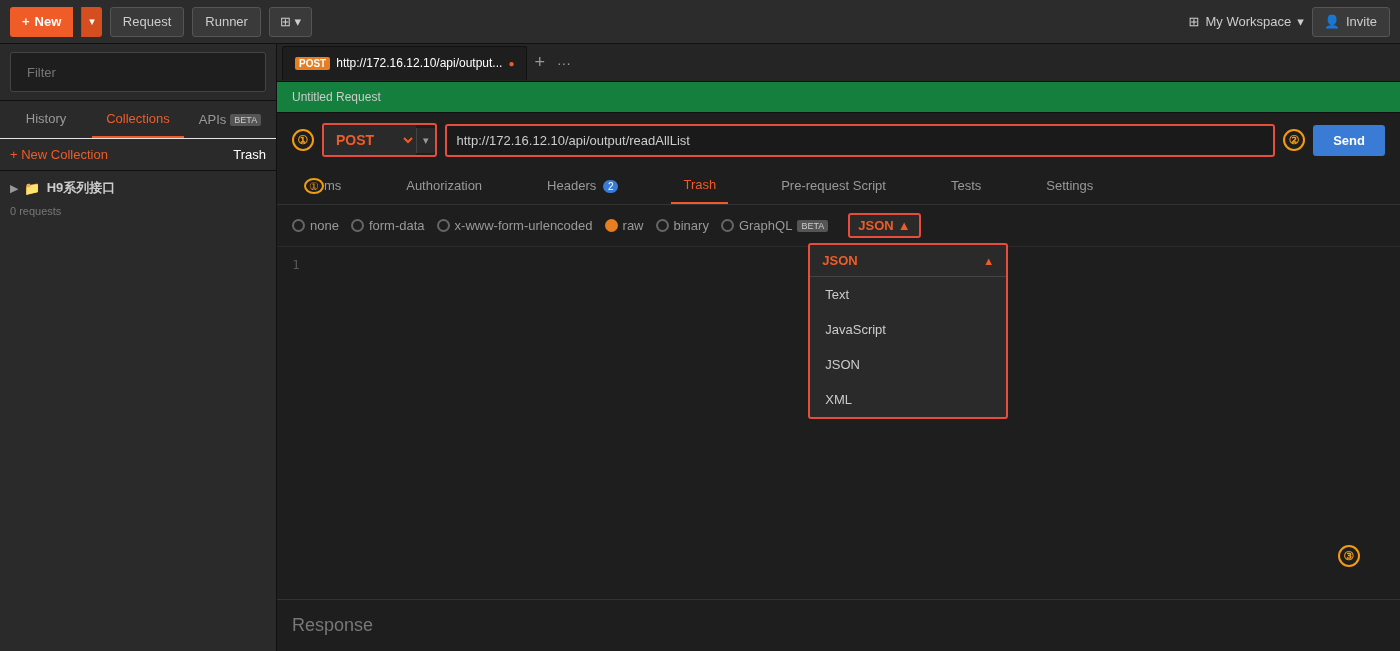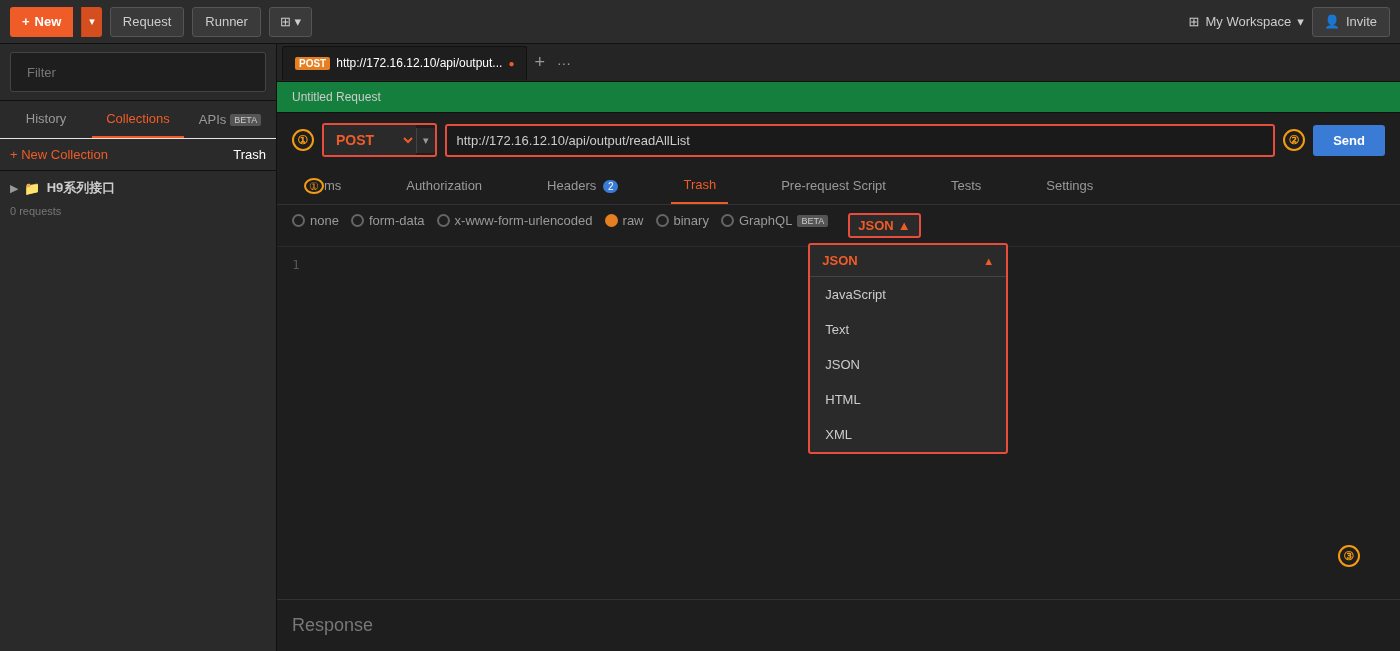--- a/index.html
+++ b/index.html
@@ -69,21 +69,21 @@
     
     .code-area { background: #1e1e1e; padding: 10px 15px; color: #666; font-family: monospace; font-size: 13px; flex: 1; display: flex; }
     .line-numbers { color: #555; padding-right: 15px; user-select: none; }
     .dropdown-item { padding: 10px 15px; color: #ccc; cursor: pointer; font-size: 13px; }
 
     
     .response-area { padding: 15px; color: #777; font-size: 18px; border-top: 1px solid #333; margin-top: auto; }
 
     
     .annotation { display: flex; align-items: center; justify-content: center; width: 22px; height: 22px; border-radius: 50%; border: 2px solid #f39c12; color: #f39c12; font-size: 12px; font-weight: bold; }
-    .body-row-options { display: flex; align-items: flex-start; padding: 8px 15px; border-bottom: 1px solid #2a2a2a; position: relative; }
+    .body-row-options { display: flex; align-items: center; padding: 8px 15px; border-bottom: 1px solid #2a2a2a; position: relative; }
   </style>
 </head>
 <body>
 
 <div class="topbar">
   <button class="btn-new">
     <span>+</span>
     <span>New</span>
   </button>
   <button class="btn-new-arrow">▾</button>
@@ -224,24 +224,23 @@
         <div class="json-btn">
           <span>JSON</span>
           <span>▲</span>
         </div>
 
         <div style="position: absolute; top: 30px; left: -30px; background: #2a2a2a; border: 2px solid #e74c3c; border-radius: 3px; min-width: 200px; z-index: 100;">
           <div style="display:flex; align-items:center; justify-content:space-between; padding:8px 12px; border-bottom:1px solid #444;">
             <span style="color:#f05c28; font-weight:bold; font-size:13px;">JSON</span>
             <span style="color:#f05c28; font-size:11px;">▲</span>
           </div>
+          <div class="dropdown-item">Text</div>
           <div class="dropdown-item">JavaScript</div>
-          <div class="dropdown-item">Text</div>
           <div class="dropdown-item">JSON</div>
-          <div class="dropdown-item">HTML</div>
           <div class="dropdown-item">XML</div>
         </div>
       </div>
 
       <div class="annotation" style="position:absolute; right:40px; top:340px;">③</div>
     </div>
 
     <div class="code-area" style="flex:1; min-height:120px;">
       <div class="line-numbers">
         <span>1</span>

